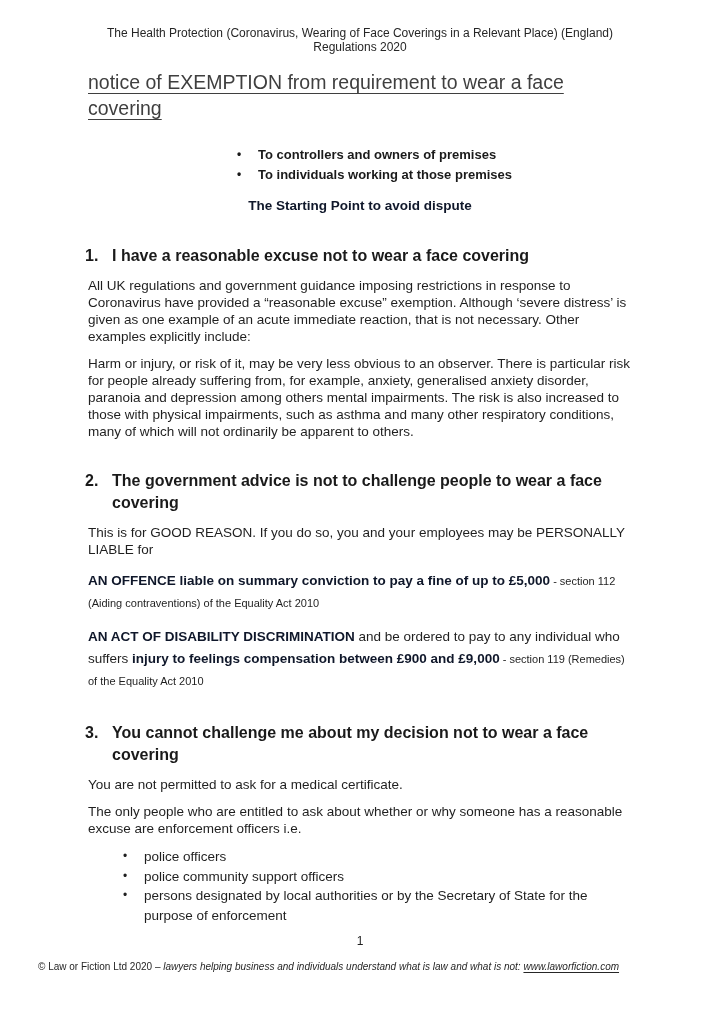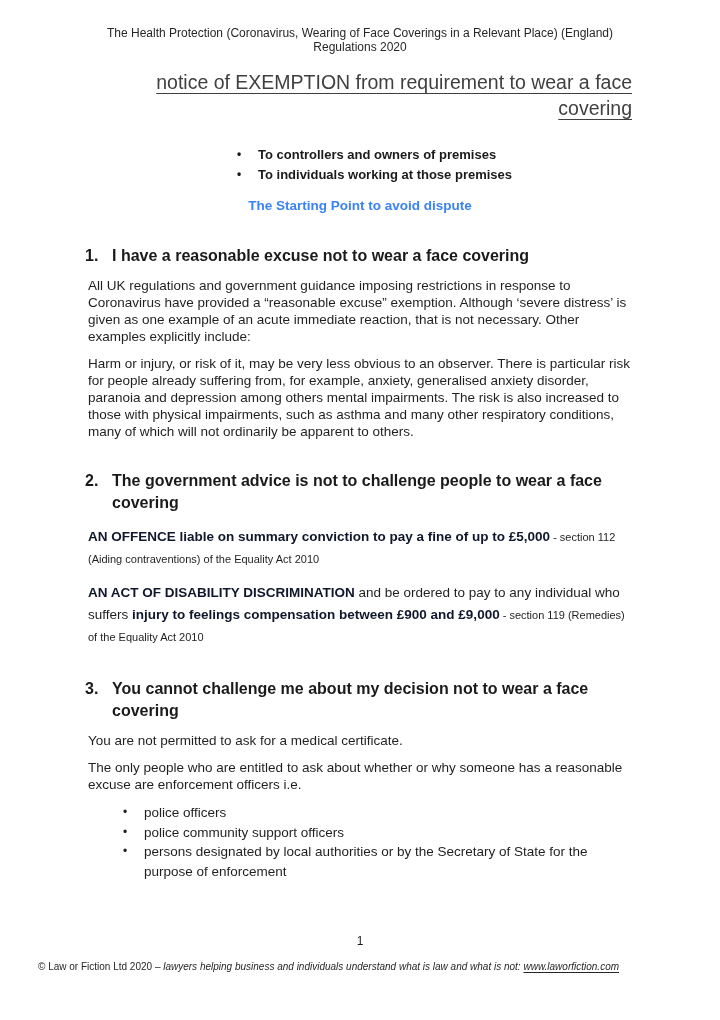--- a/index.html
+++ b/index.html
@@ -19,21 +19,21 @@
   .content { padding: 26px 88px 0 88px; }
 
   .doc-header {
     text-align: center;
     font-size: 12px;
     line-height: 14px;
     color: #262626;
   }
   .doc-title {
     margin: 15px 0 0;
-    text-align: right;
+    text-align: left;
     font-size: 19.5px;
     line-height: 26px;
     font-weight: 400;
     color: #3f3f3f;
   }
   .doc-title .t {
     text-decoration: underline;
     text-underline-offset: 4px;
   }
 
@@ -61,21 +61,21 @@
     color: #1f1f1f;
   }
   .bullet { flex: none; width: 21px; font-size: 12px; }
 
   .subtitle {
     margin: 13px 0 0;
     text-align: center;
     font-size: 13.5px;
     line-height: 18px;
     font-weight: 700;
-    color: #3b82f6;
+    color: #0f172a;
   }
 
   .section-heading {
     display: flex;
     margin: 30px 0 0 -3px;
     font-size: 16px;
     line-height: 22px;
     font-weight: 700;
     color: #1a1a1a;
   }
@@ -163,20 +163,21 @@
       </h2>
       <p class="body">All UK regulations and government guidance imposing restrictions in response to Coronavirus have provided a “reasonable excuse” exemption. Although ‘severe distress’ is given as one example of an acute immediate reaction, that is not necessary. Other examples explicitly include:</p>
       <p class="body">Harm or injury, or risk of it, may be very less obvious to an observer. There is particular risk for people already suffering from, for example, anxiety, generalised anxiety disorder, paranoia and depression among others mental impairments. The risk is also increased to those with physical impairments, such as asthma and many other respiratory conditions, many of which will not ordinarily be apparent to others.</p>
     </div>
 
     <div>
       <h2 class="section-heading">
         <span class="num">2.</span>
         <span>The government advice is not to challenge people to wear a face covering</span>
       </h2>
+      <p class="body">This is for GOOD REASON.  If you do so, you and your employees may be PERSONALLY LIABLE for</p>
       <p class="penalty"><span class="penalty-bold">AN OFFENCE liable on summary conviction to pay a fine of up to £5,000</span><span class="penalty-note"> - section 112 (Aiding contraventions) of the Equality Act 2010</span></p>
       <p class="penalty"><span class="penalty-bold">AN ACT OF DISABILITY DISCRIMINATION</span><span> and be ordered to pay to any individual who suffers </span><span class="penalty-bold">injury to feelings compensation between £900 and £9,000</span><span class="penalty-note"> - section 119 (Remedies) of the Equality Act 2010</span></p>
     </div>
 
     <div>
       <h2 class="section-heading">
         <span class="num">3.</span>
         <span>You cannot challenge me about my decision not to wear a face covering</span>
       </h2>
       <p class="body">You are not permitted to ask for a medical certificate.</p>

